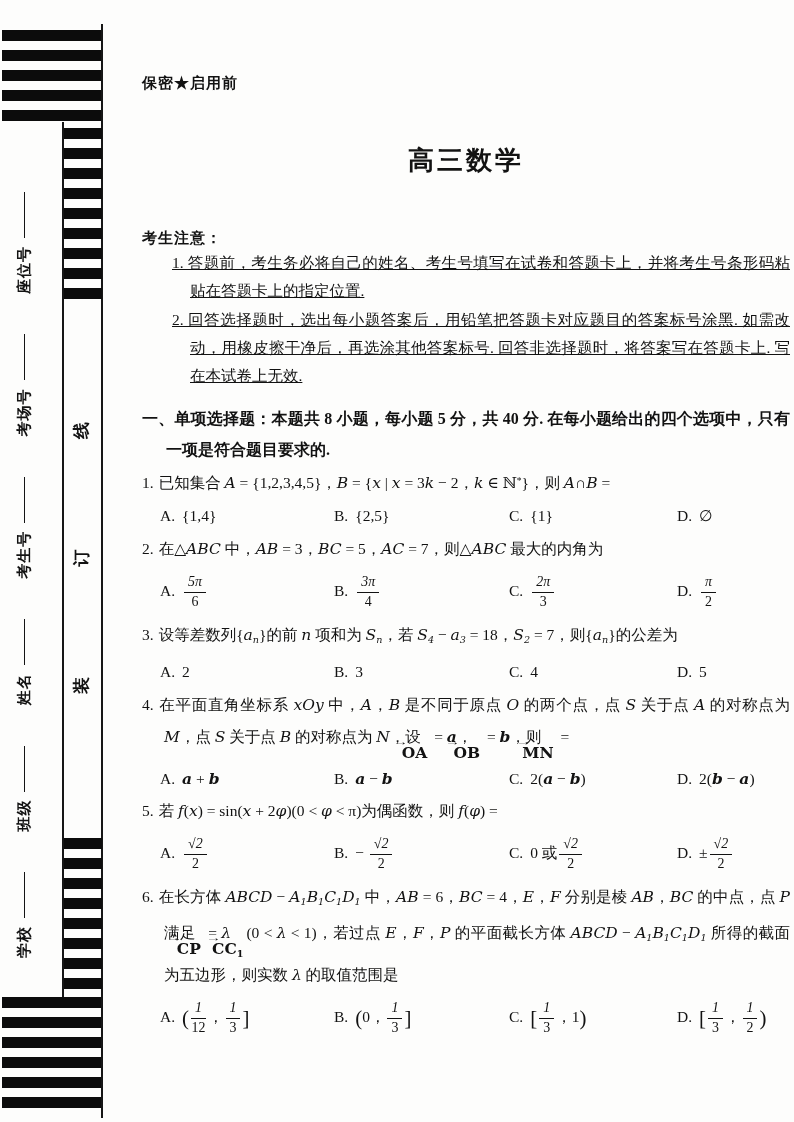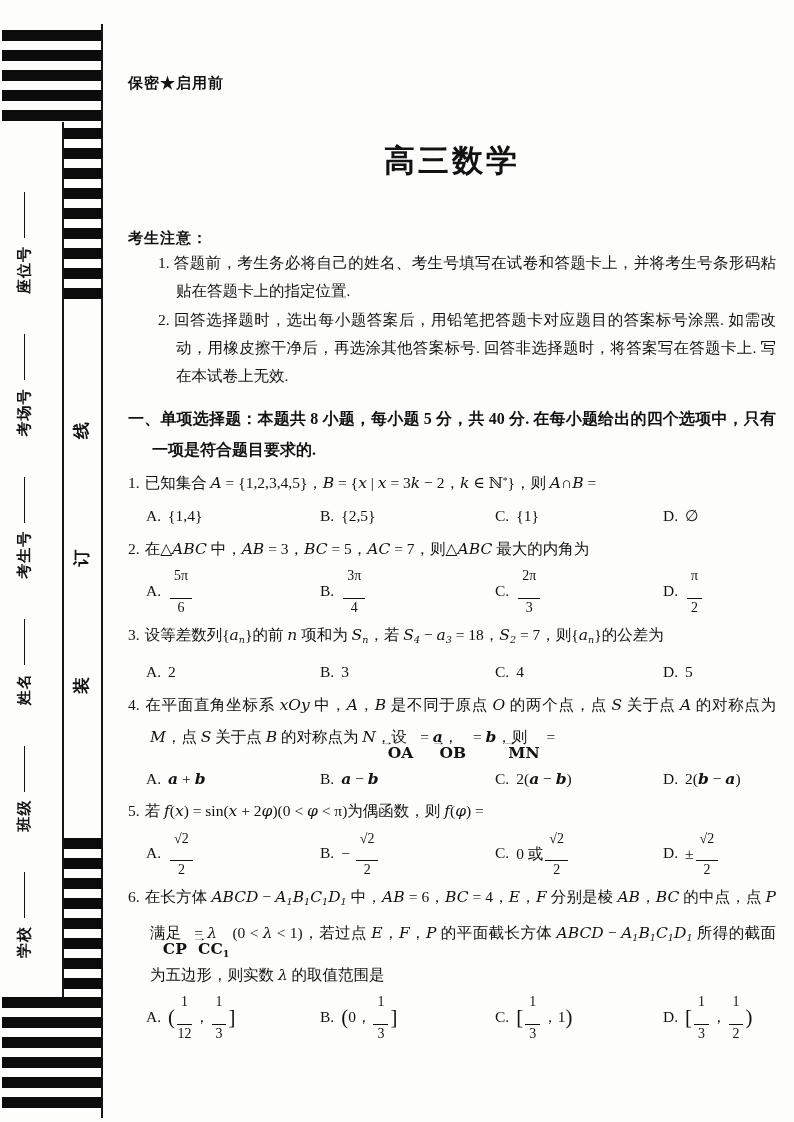--- a/index.html
+++ b/index.html
@@ -25,26 +25,26 @@
   .side-label { display:inline-flex; align-items:center; white-space:nowrap; }
   .blank-line { display:inline-block; width:46px; border-bottom:1.6px solid #141414; height:1px; margin:0 6px 0 8px; }
   .binding-chars {
     position:absolute; left:62px; top:708px; width:300px; height:38px;
     transform:rotate(-90deg); transform-origin:0 0;
     display:flex; justify-content:space-between; align-items:center;
     padding:0 14px; font-size:17px; font-weight:bold;
   }
 
   
-  .content { position:absolute; left:128px; top:0; width:648px; }
+  .content { position:absolute; left:142px; top:0; width:648px; }
   .confidential { margin-top:74px; font-size:15px; font-weight:bold; letter-spacing:1px; }
-  .title { margin-top:46px; text-align:center; font-size:31px; font-weight:bold; letter-spacing:3px; line-height:44px; }
+  .title { margin-top:46px; text-align:center; font-size:26px; font-weight:bold; letter-spacing:3px; line-height:44px; }
   .notice-heading { margin-top:46px; font-size:15px; font-weight:bold; letter-spacing:1px; }
   .notice-item {
-    padding-left:48px; text-indent:-18px; line-height:28px; text-align:justify; margin-top:1px;
+    padding-left:48px; text-indent:-18px; line-height:28px; text-align:justify; margin-top:1px;text-decoration:underline;
   }
   .section-heading {
     margin-top:13px; font-weight:bold; line-height:31px; font-size:16px;
     padding-left:24px; text-indent:-24px; text-align:justify;
   }
   .question { margin:0; }
   .stem { padding-left:22px; text-indent:-22px; line-height:31px; text-align:justify; }
   .q-num { margin-right:5px; }
   .options {
     display:grid; grid-template-columns:174px 175px 168px auto;
@@ -53,21 +53,21 @@
   .options.tall { min-height:54px; }
   .option { white-space:nowrap; }
   .opt-label { margin-right:7px; }
 
   
   .mi { font-family:"DejaVu Serif","Liberation Serif",serif; font-style:italic; }
   .mb { font-weight:bold; }
   sub { font-size:0.62em; vertical-align:-0.3em; }
   sup { font-size:0.62em; vertical-align:0.45em; }
   .frac { display:inline-block; text-align:center; vertical-align:middle; font-size:0.9em; line-height:1.18; margin:0 2px; }
-  .frac .fn { display:block; padding:0 4px 13px; border-bottom:1.3px solid #121212; }
+  .frac .fn { display:block; padding:0 4px 2px; border-bottom:1.3px solid #121212;font-style:italic; }
   .frac .fd { display:block; padding-top:1px; }
   .vec { display:inline-flex; flex-direction:column; align-items:center; line-height:1.05; vertical-align:-3px; margin:0 3px; }
   .vec .va { font-size:10px; height:8px; display:block; transform:scaleX(1.5); }
   .vec .vb { font-family:"DejaVu Serif","Liberation Serif",serif; font-weight:bold; }
   .br { font-size:1.35em; vertical-align:middle; }
   .footer { margin-top:8px; text-align:center; font-weight:bold; font-size:15px; letter-spacing:1px; }
 </style>
 </head>
 <body>
 

